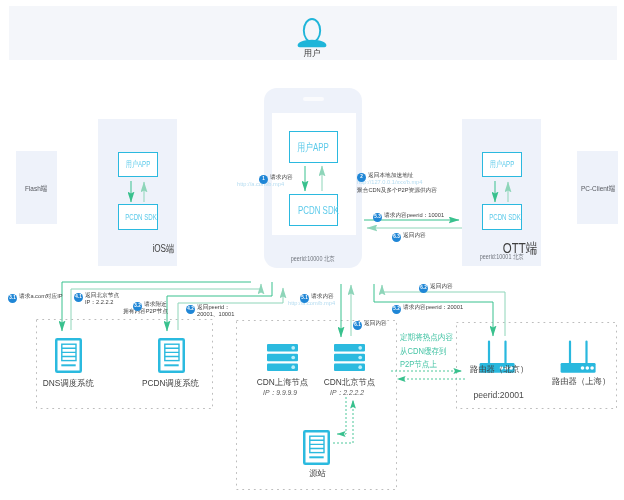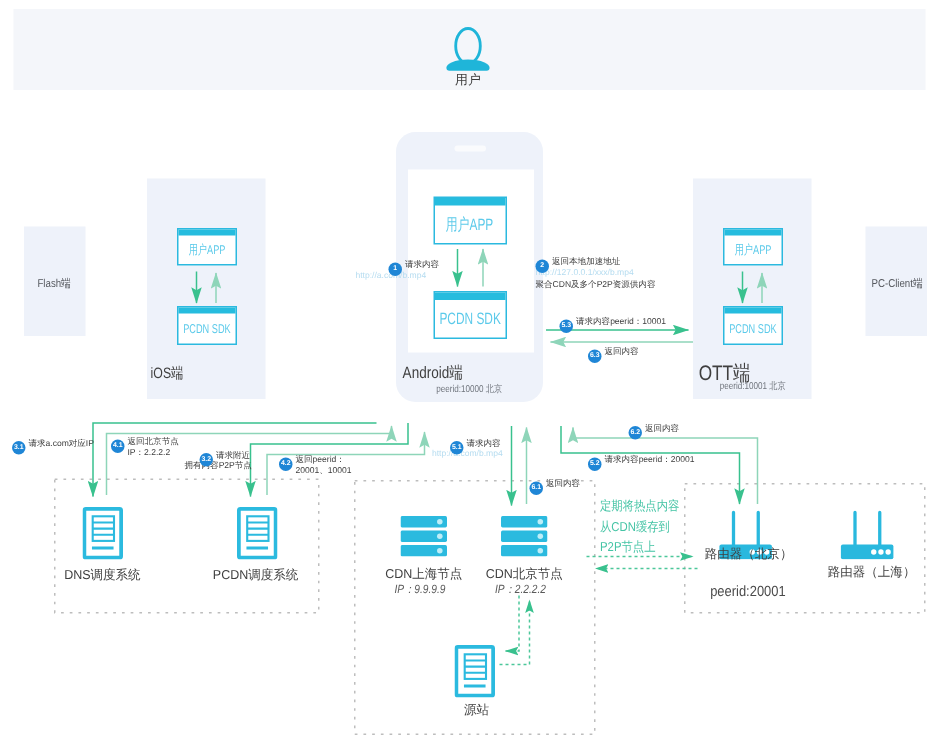--- a/index.html
+++ b/index.html
@@ -15,29 +15,29 @@
   #flash-label>span{display:inline-block;transform:scaleX(0.85);}
   #pc-panel{left:577px;top:151px;width:41px;height:73px;background:#eef2fa;}
   #pc-label{left:566px;top:184px;width:64px;text-align:center;font-size:7.6px;color:#55585e;}
   #pc-label>span{display:inline-block;transform:scaleX(0.85);}
   #ios-panel{left:98px;top:119px;width:79px;height:147px;background:#eef2fa;}
   #ott-panel{left:462px;top:119px;width:79px;height:147px;background:#eef2fa;}
   #phone{left:264px;top:88px;width:98px;height:180px;background:#eef2fa;border-radius:13px;}
   #phone-speaker{left:303px;top:97px;width:21px;height:4px;background:#fafbfd;border-radius:2px;}
   #phone-screen{left:272px;top:113px;width:84px;height:122px;background:#fff;}
   
-  .appbox{box-sizing:border-box;border:1.5px solid #2bb9df;background:#fff;display:flex;flex-direction:column;}
+  .appbox{box-sizing:border-box;border:1.5px solid #2bb9df;background:#fff;display:flex;flex-direction:row;}
   .appbox .bar{height:5px;background:#26bcde;flex:0 0 auto;}
   .appbox .lbl{flex:1 1 auto;display:flex;align-items:center;justify-content:center;font-size:11px;color:#5ccaea;white-space:nowrap;}
   .appbox .lbl > span{display:inline-block;transform:scaleX(0.72);}
   .appbox.sm{border-width:1.2px;}
   .appbox.sm .bar{height:4px;}
   .appbox.sm .lbl{font-size:8.5px;}
   
-  .ptitle{font-size:11px;color:#3f3f3f;text-align:left;}
+  .ptitle{font-size:11px;color:#3f3f3f;text-align:right;}
   .ptitle>span{display:inline-block;transform:scaleX(0.82);}
   .psub{font-size:6.6px;color:#70757d;text-align:center;}
   .psub>span{display:inline-block;transform:scaleX(0.82);}
   .ntitle{font-size:8.6px;color:#3f3f3f;text-align:center;}
   .ntitle>span{display:inline-block;transform:scaleX(0.97);}
   .nsub{font-size:8px;color:#5a5a5a;text-align:center;font-style:italic;}
   .nsub>span{display:inline-block;transform:scaleX(0.85);}
   
   .step{position:absolute;font-size:5.7px;line-height:7.4px;color:#3e3e3e;white-space:nowrap;}
   .step .t1{margin-left:11px;}
@@ -109,21 +109,20 @@
     <div class="lbl">
         <span>用户APP</span>
       </div>
   </div>
   <div class="abs appbox" style="left:289px;top:194px;width:49px;height:32px">
     <div class="bar"></div>
     <div class="lbl">
         <span>PCDN SDK</span>
       </div>
   </div>
-  <div class="abs ptitle" style="left:264px;top:241px;width:98px"><span>Android端</span></div>
   <div class="abs psub" style="left:264px;top:255px;width:98px"><span>peerid:10000 北京</span></div>
 
   <svg class="layer" viewBox="0 0 624 500">
     <g fill="none" stroke="#bdbdbd" stroke-width="1" stroke-dasharray="1.8 4">
       <rect x="36.5" y="319.5" width="176" height="89"></rect>
       <rect x="236.5" y="320.5" width="160" height="169"></rect>
       <rect x="456.5" y="322.5" width="160" height="86"></rect>
     </g>
   </svg>
 

